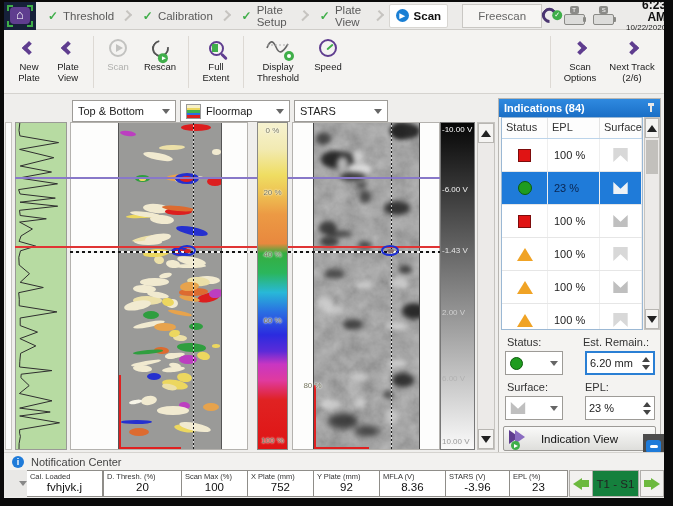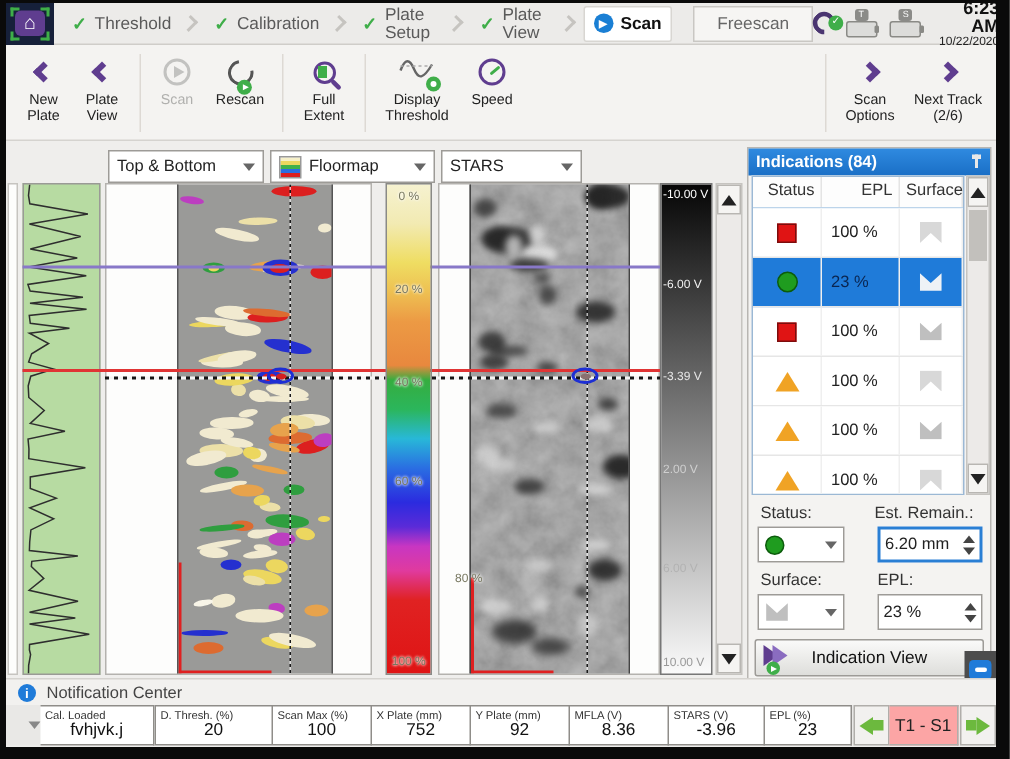--- a/index.html
+++ b/index.html
@@ -100,21 +100,21 @@
   .mark-ellipse i { width:7px; height:4px; border-radius:50%; background:#d42020; }
 
   
   #right-panel { position:absolute; left:494px; top:96px; width:163px; height:359px; background:#f4f3f1; border:1px solid #b8b6b2; }
   #ind-header { height:18px; background:linear-gradient(#2f8ae0,#1a6fc6); color:#fff; font-size:11px; font-weight:bold; display:flex; align-items:center; padding:0 5px; }
   .pin { margin-left:auto; position:relative; width:8px; height:10px; cursor:pointer; }
   .pin i { position:absolute; left:3px; top:0; width:2px; height:9px; background:#e8e8e8; }
   .pin b { position:absolute; left:1px; top:0; width:6px; height:3px; background:#e8e8e8; }
   #ind-table { position:absolute; left:2px; top:18px; width:142px; height:213px; background:#fff; border:1px solid #9bb8d4; overflow:hidden; }
   #ind-thead { display:flex; height:21px; border-bottom:1px solid #bcd4ea; background:#fdfdfd; }
-  #ind-thead div { font-size:11px; color:#333; padding:3px 4px; border-right:1px solid #e4e4e4;text-align:right; }
+  #ind-thead div { font-size:11px; color:#333; padding:3px 4px; border-right:1px solid #e4e4e4; }
   .c-status { width:46px; } .c-epl { width:52px; } .c-surface { width:42px; }
   .ind-row { display:flex; height:33px; border-bottom:1px solid #e6e6e6; align-items:center; background:#fff; cursor:pointer; }
   .ind-row .cell { height:100%; display:flex; align-items:center; border-right:1px solid #efefef; }
   .ind-row .c-status { justify-content:center; }
   .ind-row .c-epl { font-size:11px; color:#222; padding-left:6px; }
   .ind-row .c-surface { justify-content:center; }
   .ind-row.selected { background:#1f7bd9; }
   .ind-row.selected .c-epl { color:#0a2550; }
   .st-red-square { width:13px; height:13px; background:#e01414; border:1px solid #7d0c0c; }
   .st-green-circle { width:14px; height:14px; background:#1f9c1f; border:1px solid #0c5c0c; border-radius:50%; }
@@ -154,21 +154,21 @@
   .sb-cell { background:#fff; border:1px solid #8f8d89; border-left-width:0; display:flex; flex-direction:column; }
   .sb-cell:nth-child(2){ border-left-width:1px; }
   .sb-cell .l { font-size:7.5px; color:#333; padding:1px 0 0 3px; white-space:nowrap; }
   .sb-cell .v { font-size:11.5px; color:#111; text-align:center; margin-top:0; }
   .sb-gap { flex:1; }
   .nav-box { width:27px; background:#f2f1ef; border:1px solid #b0aeaa; display:flex; align-items:center; justify-content:center; cursor:pointer; margin-left:1px; }
   .arrL,.arrR { display:flex; align-items:center; }
   .arrL .head { width:0; height:0; border-top:6px solid transparent; border-bottom:6px solid transparent; border-right:9px solid #6cb93e; }
   .arrR .head { width:0; height:0; border-top:6px solid transparent; border-bottom:6px solid transparent; border-left:9px solid #6cb93e; }
   .arrL .tail,.arrR .tail { width:7px; height:7px; background:#6cb93e; }
-  #track-box { width:52px; background:#fca5a5; border:1px solid #b0aeaa; border-left:0; display:flex; align-items:center; justify-content:center; font-size:11.5px; color:#222; }
+  #track-box { width:52px; background:#15803d; border:1px solid #b0aeaa; border-left:0; display:flex; align-items:center; justify-content:center; font-size:11.5px; color:#222; }
 </style>
 </head>
 <body>
 
 <div id="frame">
 
   <div id="topbar">
     <div id="home-btn">
       <span class="corner tl"></span>
       <span class="corner tr"></span>
@@ -474,21 +474,21 @@
       <div class="redL-left" style="top:262px; height:64px"></div>
       <div class="redL-bot" style="width:55px"></div>
     </div>
   </div>
 
   <div class="panel" id="graybar-wrap">
     <div id="graybar"></div>
     <div id="gb-labels">
         <span class="gb-lbl" style="top: 3px; color: rgb(255, 255, 255);">-10.00 V</span>
         <span class="gb-lbl" style="top: 63px; color: rgb(242, 242, 242);">-6.00 V</span>
-        <span class="gb-lbl" style="top: 124px; color: rgb(230, 230, 230);">-3.39 V</span>
+        <span class="gb-lbl" style="top: 124px; color: rgb(230, 230, 230);">-1.43 V</span>
         <span class="gb-lbl" style="top: 186px; color: rgb(207, 207, 207);">2.00 V</span>
         <span class="gb-lbl" style="top: 252px; color: rgb(178, 178, 178);">6.00 V</span>
         <span class="gb-lbl" style="top: 315px; color: rgb(153, 153, 153);">10.00 V</span>
       </div>
   </div>
 
   <div id="vscroll">
     <div class="sbtn" style="top:0">
         <span class="tri-up"></span>
       </div>

